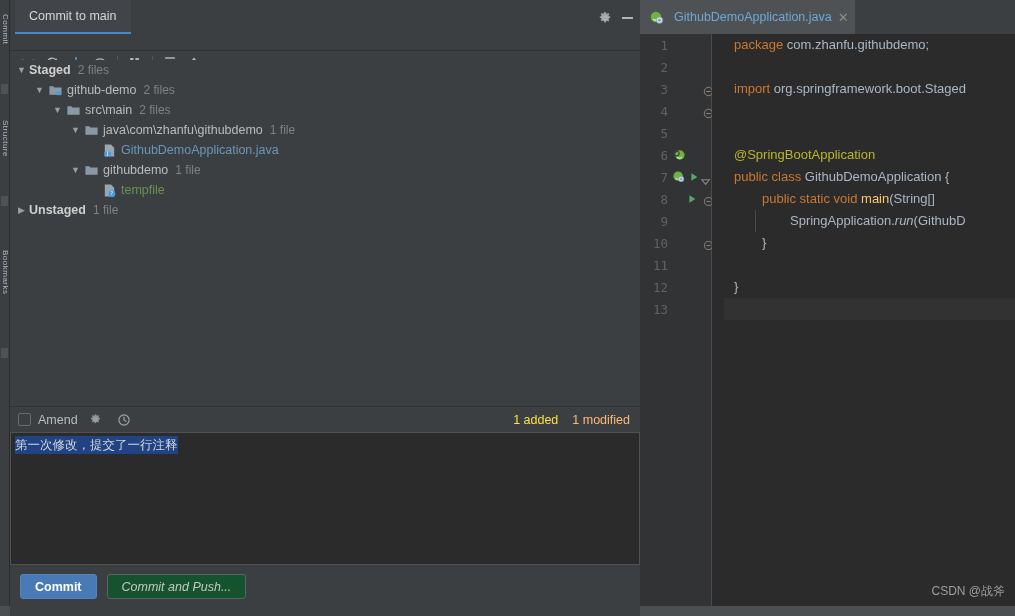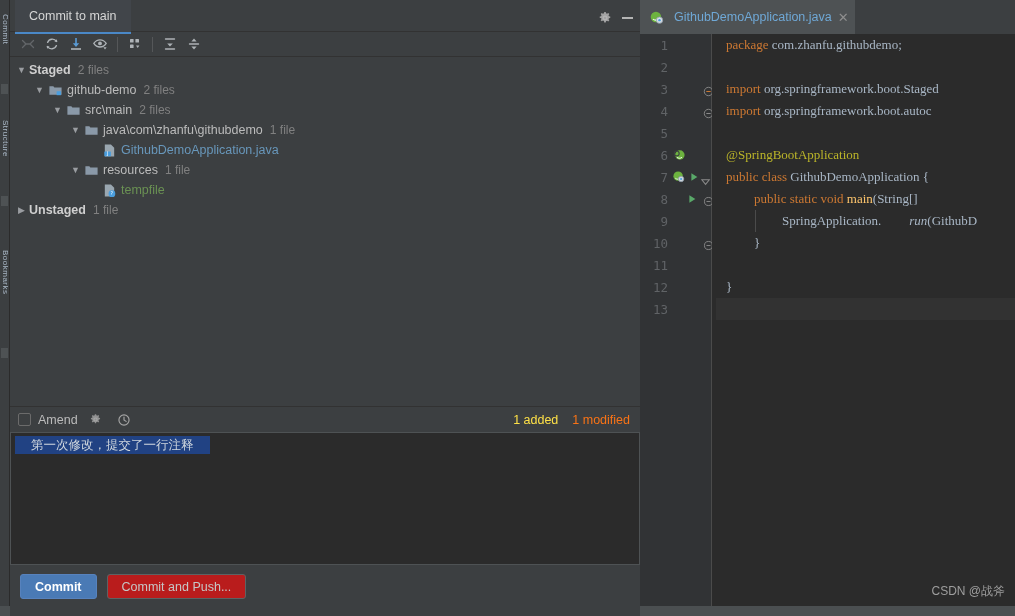--- a/index.html
+++ b/index.html
@@ -33,21 +33,21 @@
   .strip-mark.m3 { top: 348px; }
 
   
   .commit-panel {
     position: absolute; left: 10px; top: 0; width: 630px; height: 616px;
     background: #3c3f41;
   }
 
   
   .panel-header {
-    position: relative; height: 32px; background: #3c3f41;
+    position: relative; height: 51px; background: #3c3f41;
     border-bottom: 1px solid #323232;
   }
   .panel-tab {
     position: absolute; left: 5px; top: 0; height: 34px;
     padding: 0 14px; display: flex; align-items: center;
     font-size: 12.5px; color: #d6d6d6; background: #41454a;
     border-bottom: 2px solid #4a88c7;
     cursor: default;
   }
   .hdr-btn {
@@ -106,50 +106,50 @@
     width: 13px; height: 13px; border: 1px solid #6b6b6b; background: #3c3f41;
     border-radius: 2px; cursor: pointer; flex: none;
   }
   .amend-label { font-size: 12.5px; color: #bbbbbb; margin-left: 7px; }
   .amend-icon { width: 20px; height: 20px; margin-left: 8px;
                 display:flex; align-items:center; justify-content:center; cursor:pointer; }
   .status-right {
     position: absolute; right: 10px; display: flex; gap: 14px; font-size: 12.5px;
   }
   .st-added { color: #fde047; }
-  .st-modified { color: #f97316; }
+  .st-modified { color: #fdba74; }
 
   
   .msg-area {
     position: absolute; left: 0; top: 432px; width: 630px; height: 133px;
     background: #2b2b2b; border: 1px solid #4e5254; overflow: hidden;
   }
   .msg-text {
-    display: inline-block; margin: 3px 0 0 4px; padding: 1px 16px;
+    display: inline-block; margin: 3px 0 0 4px; padding: 1px 0;
     font-size: 12.5px; color: #d0d7de; background: #214283;
     font-family: "DejaVu Sans", sans-serif; line-height: 16px;
     white-space: pre;
   }
 
   
   .footer {
     position: absolute; left: 0; top: 570px; width: 630px; height: 46px;
     padding-left: 10px; display: flex; align-items: flex-start; gap: 10px;
     padding-top: 4px;
   }
   .btn {
     height: 25px; padding: 0 14px; font-size: 12.5px; border-radius: 3px;
     display: flex; align-items: center; justify-content: center; cursor: pointer;
     font-family: "Liberation Sans", sans-serif;
   }
   .btn-primary {
     background: #4a7ab5; color: #ffffff; border: 1px solid #5782bd; font-weight: bold;
   }
   .btn-secondary {
-    background: #b91c1c; color: #c6c6c6; border: 1px solid #5e6263;
+    background: #14532d; color: #c6c6c6; border: 1px solid #5e6263; font-style: italic;
   }
   .footer-hint {
     position: absolute; left: 14px; top: 606px; font-size: 12px;
     color: #8a8a8a; white-space: nowrap; overflow: hidden; height: 10px;
   }
 
   
   .editor {
     position: absolute; left: 640px; top: 0; width: 375px; height: 616px;
     background: #2b2b2b;
@@ -181,32 +181,32 @@
   .gutter-icons { position: absolute; left: 32px; top: 0; height: 22px;
                   display: flex; align-items: center; gap: 2px; }
   .vline {
     position: absolute; left: 71px; top: 0; width: 1px; height: 582px; background: #4b4b4b;
   }
   .code-lines {
     position: absolute; left: 72px; top: 0; width: 303px; height: 582px;
     background: #2b2b2b; overflow: hidden;
   }
   .code-line {
-    position: absolute; left: 4px; height: 22px; line-height: 22px;
-    font-family: Liberation Serif, serif; font-size: 13px;
+    position: absolute; left: 12px; height: 22px; line-height: 22px;
+    font-family: Liberation Sans, sans-serif; font-size: 13px;
     white-space: pre; padding-left: 10px; color: #a9b7c6;
   }
   .code-line.last-band {
     width: 303px; background: #323232;
   }
   .kw { color: #cc7832; }
   .anno { color: #bbb529; }
   .cls { color: #a9b7c6; }
   .fn { color: #ffc66d; }
-  .mtd-italic { color: #a9b7c6; font-style: italic; margin-left: 28px; }
+  .mtd-italic { color: #a9b7c6; font-style: italic; }
   .plain { color: #a9b7c6; }
 
   .indent-guide {
     position: absolute; width: 1px; background: #4b4b4b;
   }
 
   
   .watermark {
     position: absolute; right: 10px; bottom: 16px; font-size: 12px;
     color: #9e9e9e; white-space: nowrap;
@@ -378,21 +378,21 @@
 
       <div class="tree-row" style="padding-left:58px">
         <span class="tw">
             <span class="chev">▼</span>
           </span>
         <span class="node-icon">
           <svg width="15" height="15" viewBox="0 0 16 16">
             <path fill="#8a99a8" d="M1.5 3.5h4.2l1.1 1.3h7.7v7.7H1.5z"></path>
             </svg>
         </span>
-        <span class="node-label">resources</span>
+        <span class="node-label">githubdemo</span>
         <span class="node-count">1 file</span>
       </div>
 
       <div class="tree-row" style="padding-left:91px">
         <span class="node-icon">
           <svg width="15" height="15" viewBox="0 0 16 16">
             <path fill="#9aa7b0" d="M3 1.5h6.5L13 5v9.5H3z"></path>
             <circle cx="10.6" cy="11.4" r="3.6" fill="#4a9ede"></circle>
             <text x="10.6" y="13.3" font-size="5.4" fill="#ffffff" text-anchor="middle" font-family="DejaVu Sans">?</text>
             </svg>
@@ -555,21 +555,20 @@
             <path d="M3.8 6h4.4" stroke="#8a8a8a" stroke-width="1"></path>
           </svg>
       </div>
 
       <div class="code-lines">
         <div class="indent-guide" style="left:43px;top:176px;height:22px"></div>
 
         <div class="code-line" style="top:0px"><span class="kw">package</span><span class="plain"> com.zhanfu.githubdemo;</span></div>
         <div class="code-line" style="top:22px"></div>
         <div class="code-line" style="top:44px"><span class="kw">import</span><span class="plain"> org.springframework.boot.Staged</span></div>
-        <div class="code-line" style="top:66px"><span class="kw">import</span><span class="plain"> org.springframework.boot.autoc</span></div>
         <div class="code-line" style="top:88px"></div>
         <div class="code-line" style="top:110px"><span class="anno">@SpringBootApplication</span></div>
         <div class="code-line" style="top:132px"><span class="kw">public</span> <span class="kw">class</span> <span class="cls">GithubDemoApplication</span> <span class="plain">{</span></div>
         <div class="code-line" style="top:154px;padding-left:38px"><span class="kw">public</span> <span class="kw">static</span> <span class="kw">void</span> <span class="fn">main</span><span class="plain">(String[]</span></div>
         <div class="code-line" style="top:176px;padding-left:66px"><span class="plain">SpringApplication.</span><span class="mtd-italic">run</span><span class="plain">(GithubD</span></div>
         <div class="code-line" style="top:198px;padding-left:38px"><span class="plain">}</span></div>
         <div class="code-line" style="top:220px"></div>
         <div class="code-line" style="top:242px"><span class="plain">}</span></div>
         <div class="code-line last-band" style="top:264px"></div>
       </div>

